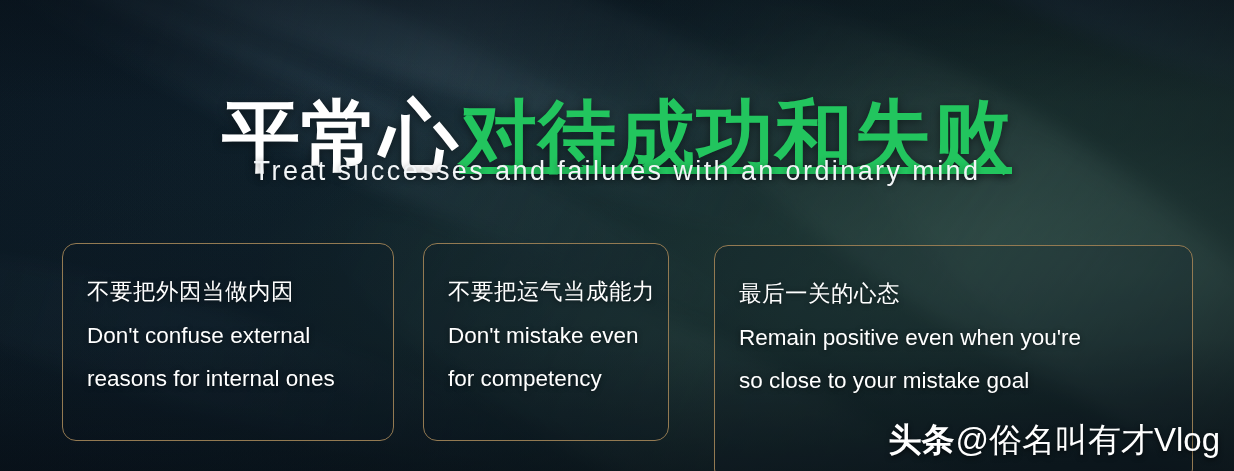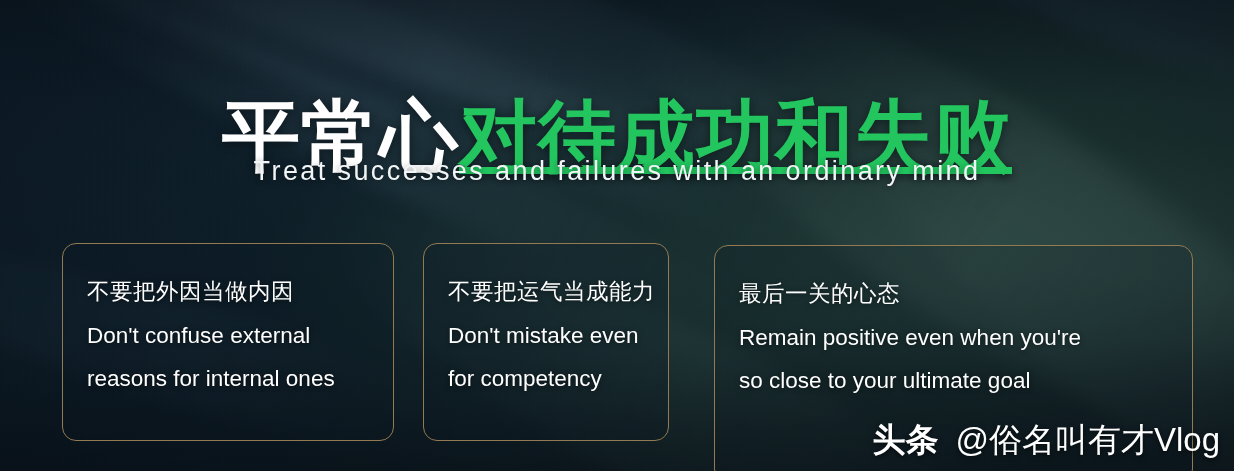--- a/index.html
+++ b/index.html
@@ -130,21 +130,21 @@
     letter-spacing: 0.5px;
   }
 
   
   .watermark {
     position: absolute;
     right: 14px;
     bottom: 8px;
     display: flex;
     align-items: baseline;
-    gap: 17px;
+    gap: 1px;
     color: #ffffff;
     text-shadow: 0 2px 5px rgba(0,0,0,0.65);
     z-index: 5;
     margin-top: 16px;
   }
   .wm-brand {
     font-size: 33px;
     font-weight: 700;
     letter-spacing: 0px;
   }
@@ -186,21 +186,21 @@
 
   <div class="card card-2">
     <div class="card-line cn">不要把运气当成能力</div>
     <div class="card-line">Don't mistake even</div>
     <div class="card-line">for competency</div>
   </div>
 
   <div class="card card-3">
     <div class="card-line cn">最后一关的心态</div>
     <div class="card-line">Remain positive even when you're</div>
-    <div class="card-line">so close to your ultimate goal</div>
+    <div class="card-line">so close to your mistake goal</div>
   </div>
 
   <div class="watermark">
     <span class="wm-brand">头条</span>
     <span class="wm-handle">@俗名叫有才Vlog</span>
   </div>
 
 </div>
 
 </body></html>

